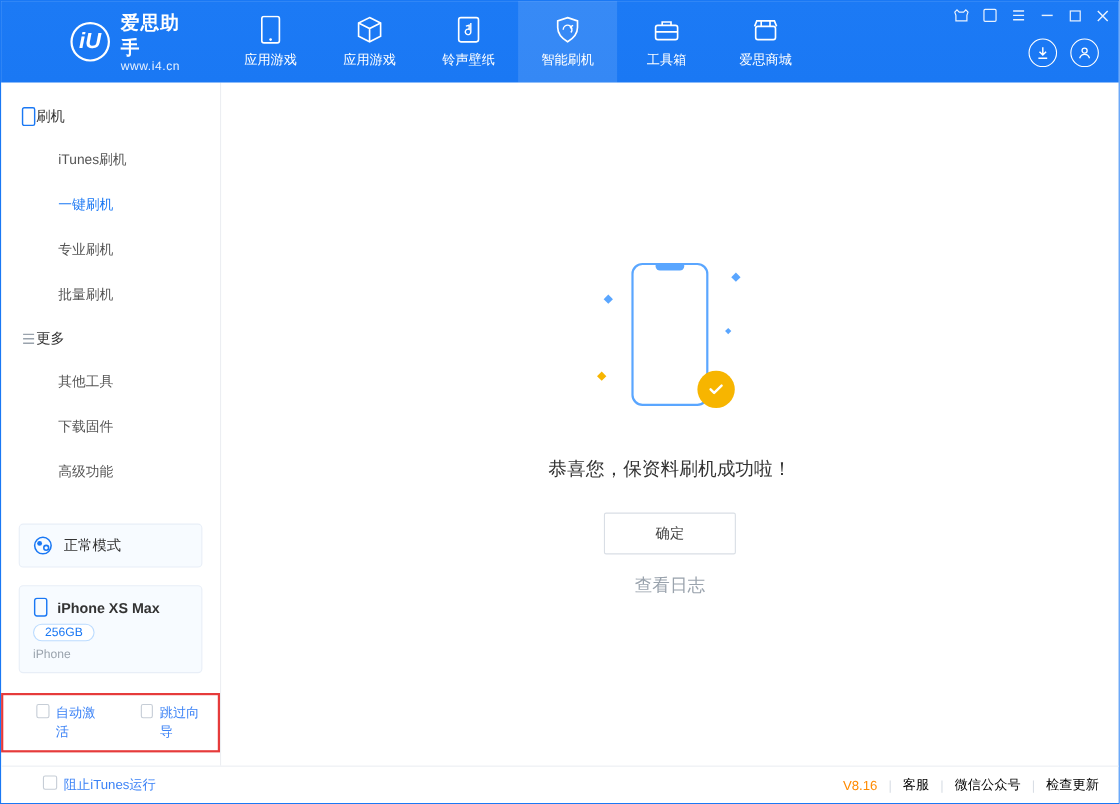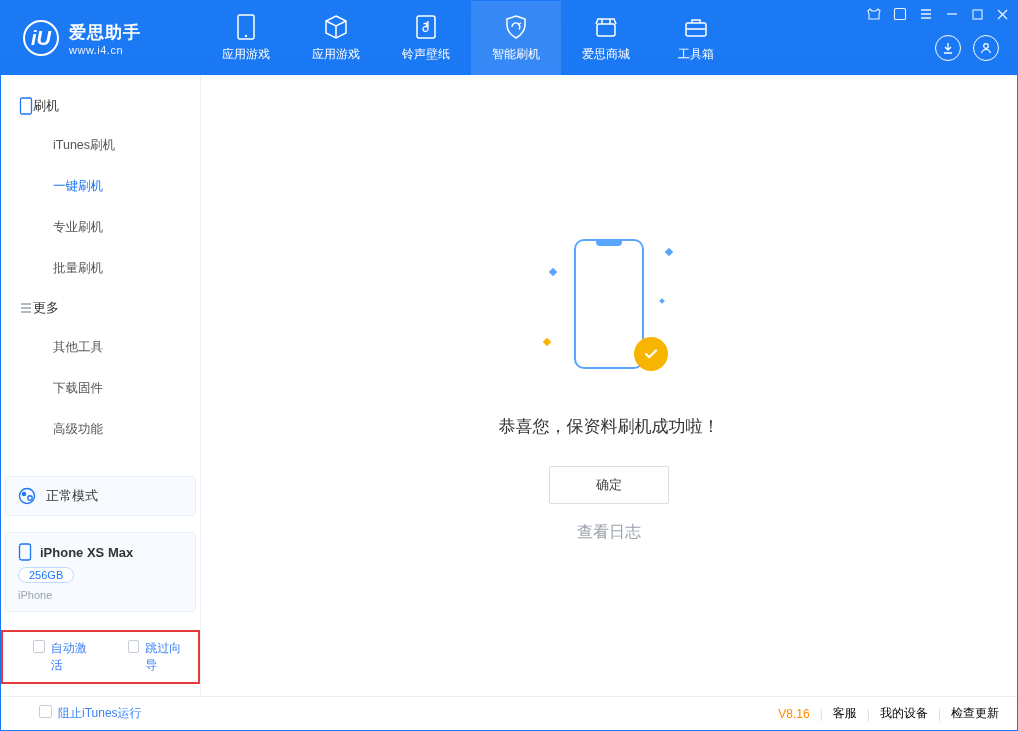--- a/index.html
+++ b/index.html
@@ -2,21 +2,21 @@
 <html><head>
 <meta charset="utf-8">
 <style>
 * { margin: 0; padding: 0; box-sizing: border-box; font-family: "Microsoft YaHei", Arial, sans-serif; }
 body { background: #fff; }
 .window { width: 1018px; height: 731px; border: 1px solid #1a78f4; display: flex; flex-direction: column; background: #fff; }
 
 
 .titlebar { height: 74px; background: linear-gradient(180deg,#1c7af5,#1a78f4); color: #fff; display: flex; align-items: center; position: relative; }
 .logo-block { display: flex; align-items: center; gap: 10px; padding: 0 20px 0 22px; width: 200px; }
-.logo-circle { width: 36px; height: 36px; border: 2.5px solid #fff; border-radius: 50%; display: flex; align-items: center; justify-content: center; font-weight: 800; font-size: 20px; font-style: italic; }
+.logo-circle { width: 36px; height: 36px; border: 2.5px solid #fff; border-radius: 50%; display: flex; align-items: center; justify-content: center; font-weight: 800; font-size: 20px; font-style: italic; margin-left: 41px; }
 .logo-text .brand { font-size: 17px; font-weight: 700; letter-spacing: 1px; }
 .logo-text .url { font-size: 11px; opacity: .9; letter-spacing: .5px; }
 
 .nav { display: flex; align-self: stretch; }
 .nav-item { width: 90px; display: flex; flex-direction: column; align-items: center; justify-content: center; gap: 6px; cursor: pointer; position: relative; }
 .nav-item.active { background: rgba(255,255,255,.12); }
 .nav-item .nav-icon { width: 26px; height: 26px; display:flex; align-items:center; justify-content:center; }
 .nav-item .nav-label { font-size: 12px; }
 
 .window-controls { position: absolute; right: 8px; top: 6px; display: flex; gap: 12px; align-items: center; }
@@ -27,21 +27,21 @@
 
 .body { flex: 1; display: flex; min-height: 0; }
 .sidebar { width: 200px; border-right: 1px solid #eceef2; display: flex; flex-direction: column; }
 .menu { padding: 12px 0; flex: 0 0 auto; }
 .menu-group-title { display: flex; align-items: center; padding: 10px 18px; color: #333; font-size: 13px; }
 .menu-items { }
 .menu-item { padding: 12px 18px 12px 52px; font-size: 12.5px; color: #555; cursor: pointer; }
 .menu-item.active { color: #1a78f4; }
 .spacer { flex: 1; }
 
-.mode-card, .device-card { margin: 8px 4px; border: 1px solid #e8eef7; border-radius: 4px; background: #f7fbff; padding: 10px 12px; }
+.mode-card, .device-card { margin: 8px 16px; border: 1px solid #e8eef7; border-radius: 4px; background: #f7fbff; padding: 10px 12px; }
 .mode-card { display: flex; align-items: center; gap: 10px; font-size: 13px; color: #333; }
 .device-card .dev-name { font-size: 13px; color: #333; font-weight: 600; display:flex; align-items:center; gap:8px;}
 .device-card .dev-cap { display:inline-block; margin-top: 6px; border: 1px solid #bcdcff; color: #1a78f4; border-radius: 10px; font-size: 11px; padding: 1px 10px; background:#fff; }
 .device-card .dev-type { margin-top: 6px; font-size: 11px; color: #9aa3ad; }
 
 .checkbox-row { margin: 10px 0 12px; padding: 8px 10px; border: 2px solid #e63b3b; display: flex; gap: 14px; align-items: center; }
 .cb { display: flex; gap: 6px; font-size: 12px; color: #3b82f6; cursor: pointer; padding-left: 20px; }
 .cb-box { width: 13px; height: 13px; border: 1px solid #c6cdd6; border-radius: 2px; background:#fff; }
 
 
@@ -113,34 +113,34 @@
             <svg width="26" height="26" viewBox="0 0 26 26">
               <path d="M13 2l9 3v6c0 6-4 10-9 13C8 21 4 17 4 11V5z" fill="none" stroke="#fff" stroke-width="1.5"></path>
               <path d="M9 13a4 4 0 117 2.5M17 13l-1.5-2.5L18 9" stroke="#fff" stroke-width="1.3" fill="none"></path>
             </svg>
           </span>
         <span class="nav-label">智能刷机</span>
       </div>
       <div class="nav-item">
         <span class="nav-icon">
             <svg width="26" height="24" viewBox="0 0 26 24">
+              <rect x="3" y="8" width="20" height="13" rx="2" fill="none" stroke="#fff" stroke-width="1.5"></rect>
+              <path d="M9 8V5h8v3M3 14h20" stroke="#fff" stroke-width="1.5" fill="none"></path>
+            </svg>
+          </span>
+        <span class="nav-label">工具箱</span>
+      </div>
+      <div class="nav-item">
+        <span class="nav-icon">
+            <svg width="26" height="24" viewBox="0 0 26 24">
               <rect x="4" y="9" width="18" height="12" rx="2" fill="none" stroke="#fff" stroke-width="1.5"></rect>
               <path d="M3 9l2-5h16l2 5M9 4v5M17 4v5" stroke="#fff" stroke-width="1.5" fill="none"></path>
             </svg>
           </span>
         <span class="nav-label">爱思商城</span>
-      </div>
-      <div class="nav-item">
-        <span class="nav-icon">
-            <svg width="26" height="24" viewBox="0 0 26 24">
-              <rect x="3" y="8" width="20" height="13" rx="2" fill="none" stroke="#fff" stroke-width="1.5"></rect>
-              <path d="M9 8V5h8v3M3 14h20" stroke="#fff" stroke-width="1.5" fill="none"></path>
-            </svg>
-          </span>
-        <span class="nav-label">工具箱</span>
       </div>
     </div>
 
     <div class="window-controls">
       <span class="wc">
           <svg width="14" height="14" viewBox="0 0 14 14">
             <path d="M3 2l2 2h4l2-2 2 2-1 3v5H2V7L1 4z" fill="none" stroke="#fff" stroke-width="1.1"></path>
           </svg>
         </span>
       <span class="wc">
@@ -273,19 +273,19 @@
   <div class="footer">
     <label class="cb">
       <span class="cb-box"></span>
       <span>阻止iTunes运行</span>
     </label>
     <div class="right">
       <span class="version">V8.16</span>
       <span class="divider">|</span>
       <span class="link">客服</span>
       <span class="divider">|</span>
-      <span class="link">我的设备</span>
+      <span class="link">微信公众号</span>
       <span class="divider">|</span>
       <span class="link">检查更新</span>
     </div>
   </div>
 
 </div>
 
 </body></html>

